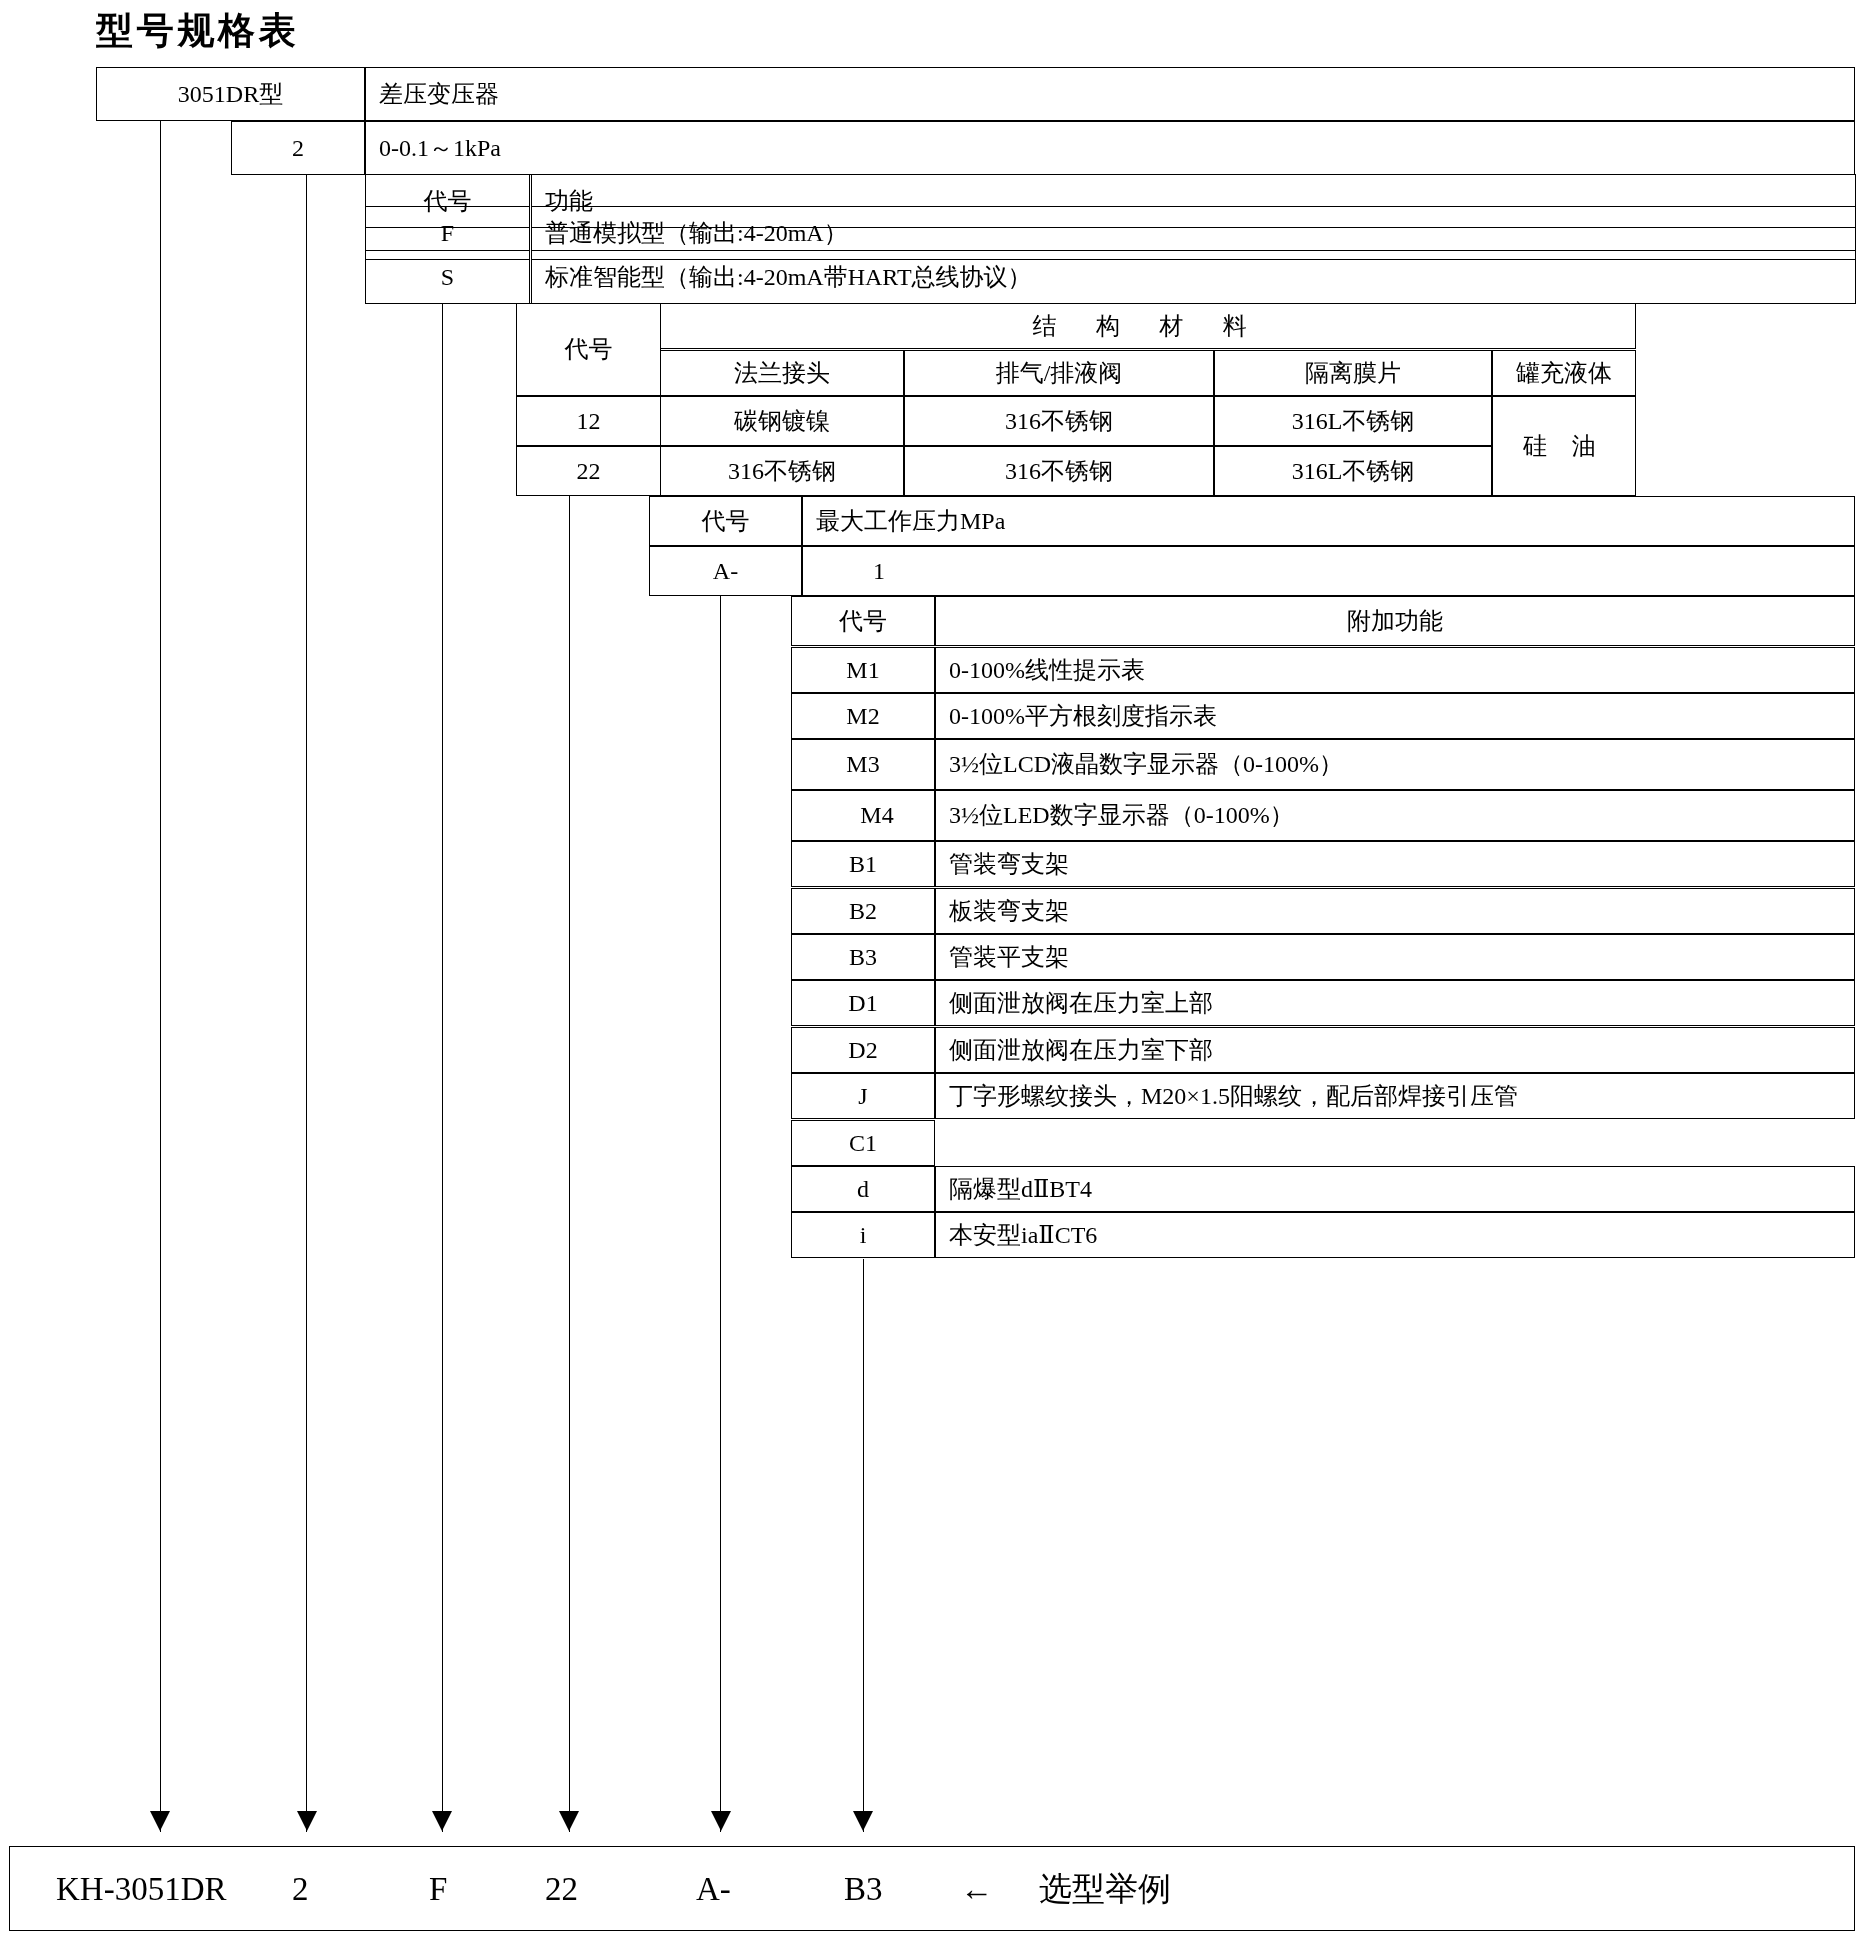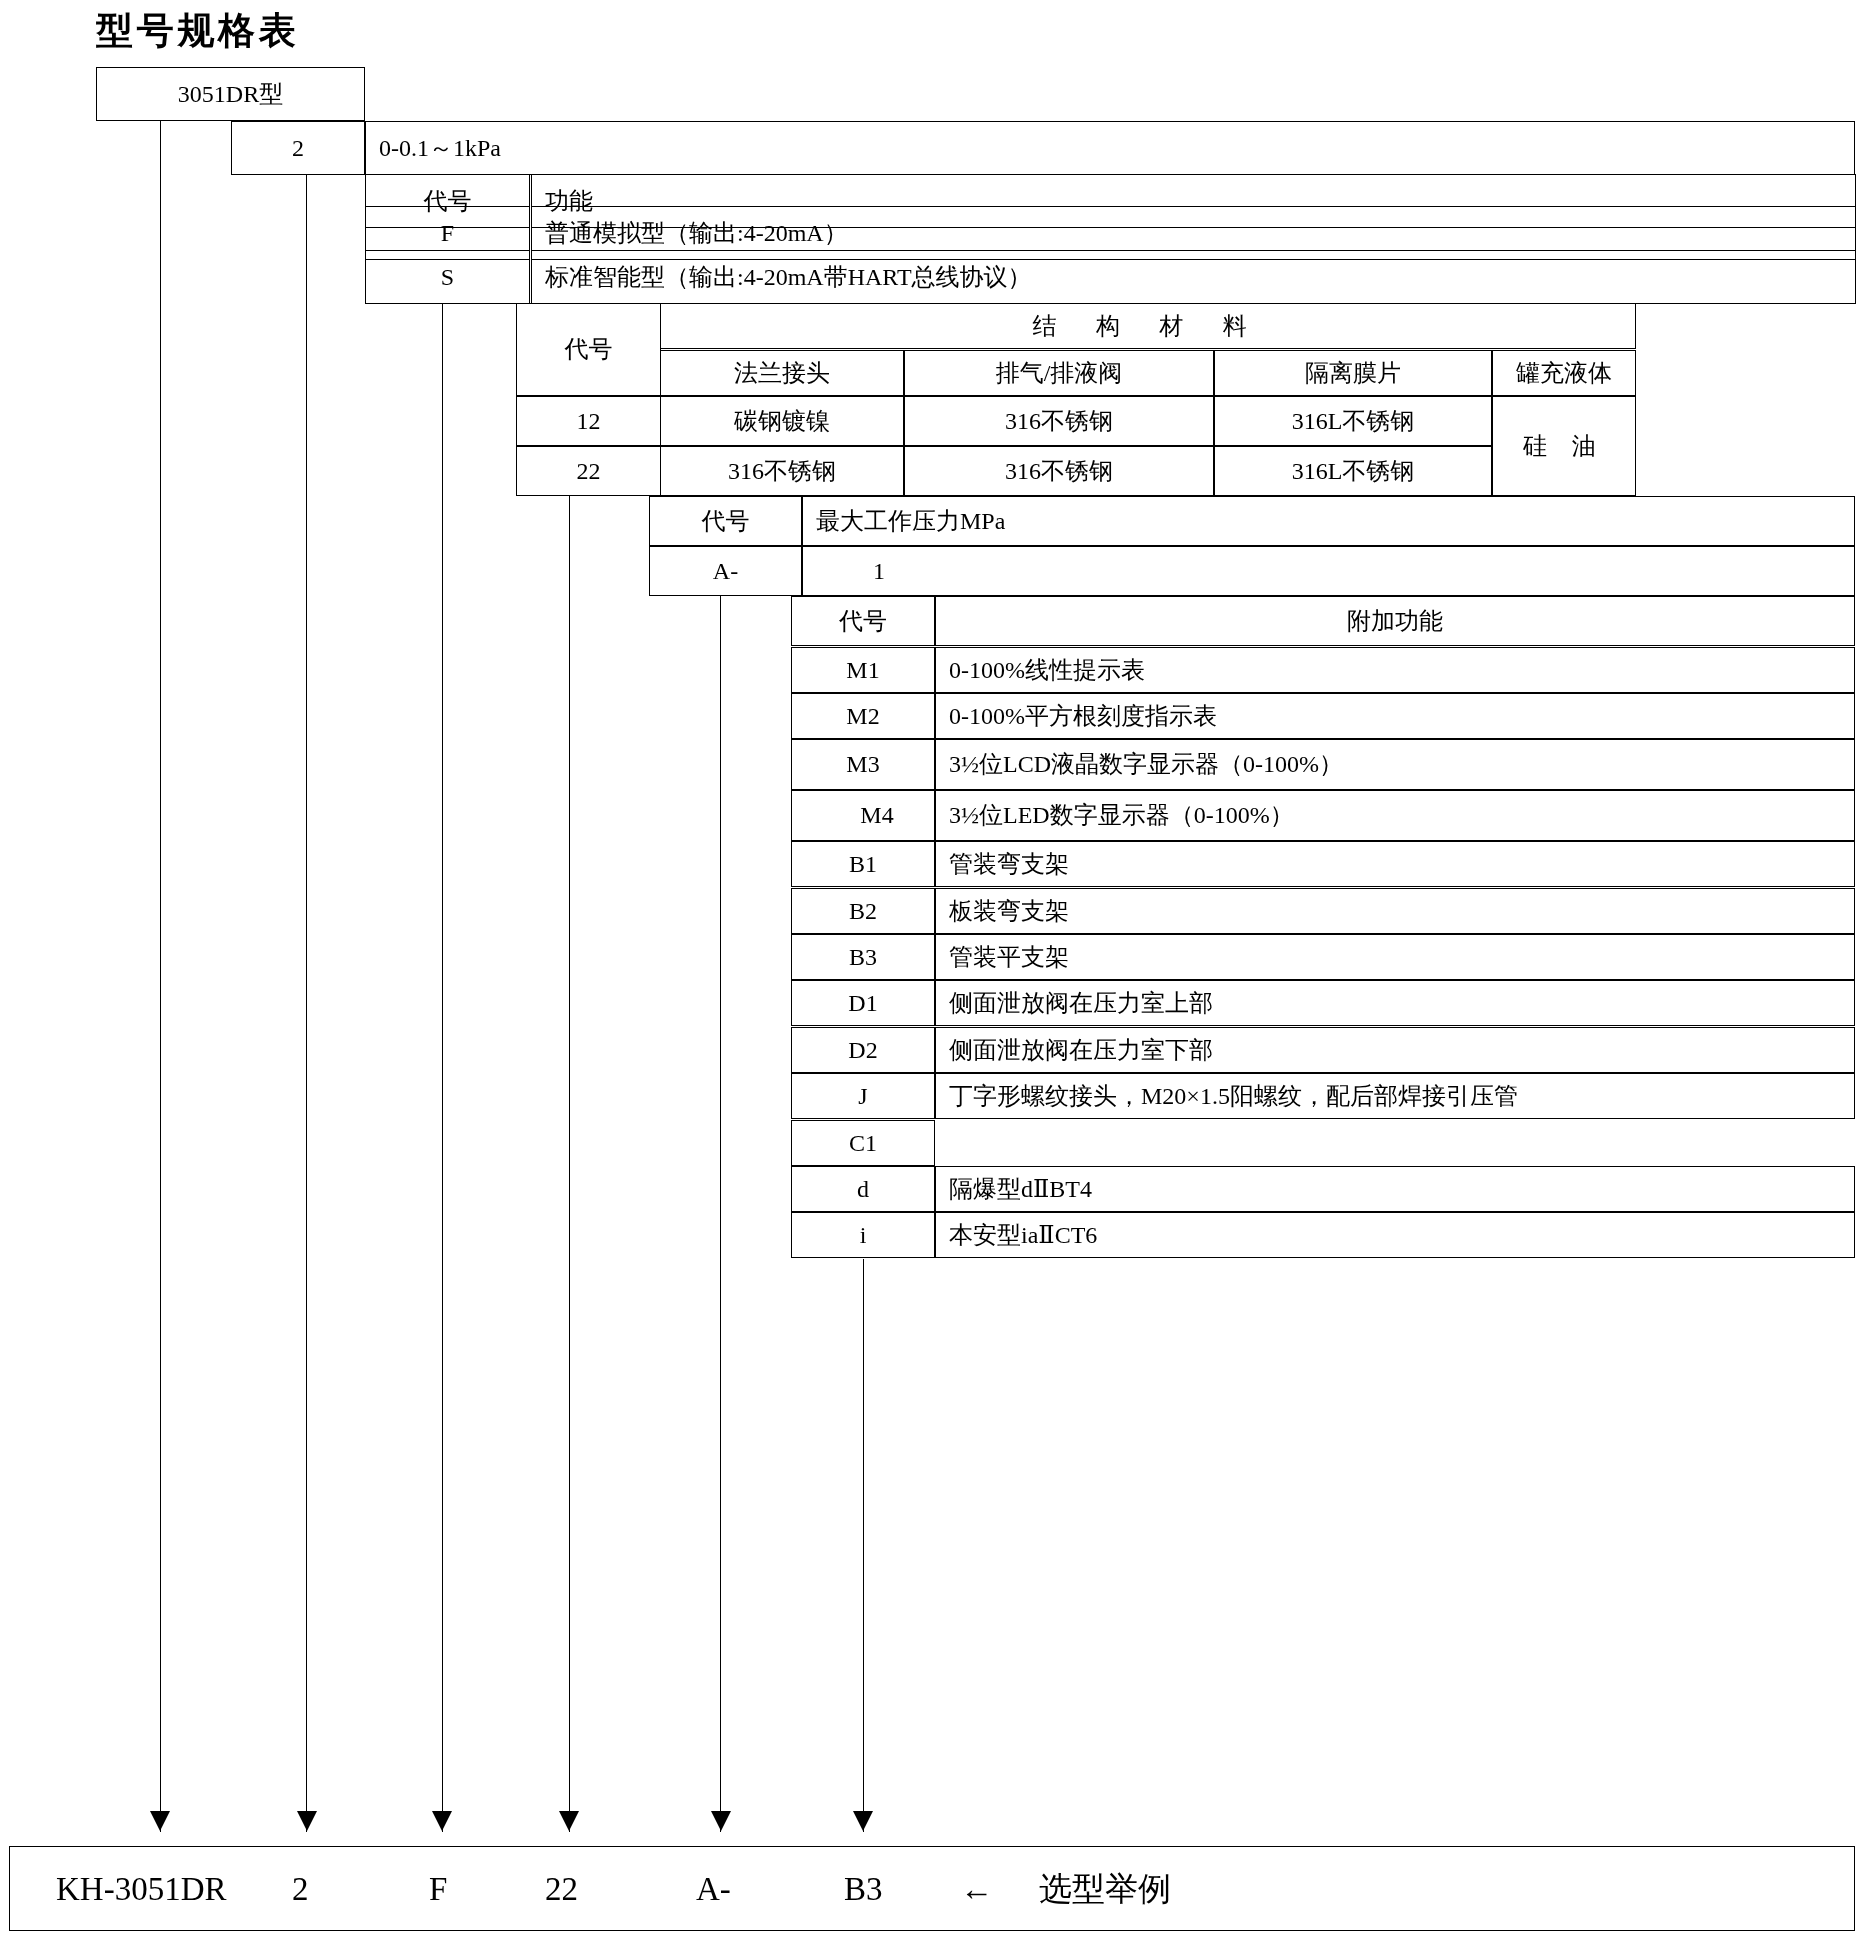--- a/index.html
+++ b/index.html
@@ -76,20 +76,21 @@
   }
 </style>
 </head>
 <body>
 
 <div class="page">
 
   <div id="title">型号规格表</div>
 
   <div class="box c" style="left:96px; top:67px; width:269px; height:54px;">3051DR型</div>
+  <div class="box l" style="left:365px; top:67px; width:1490px; height:54px;">差压变压器</div>
 
   <div class="box c" style="left:231px; top:121px; width:134px; height:54px;">2</div>
   <div class="box l" style="left:365px; top:121px; width:1490px; height:54px;">0-0.1～1kPa</div>
 
   <div class="box c" style="left:365px; top:174px; width:165px; height:54px;">代号</div>
   <div class="box l" style="left:531px; top:174px; width:1325px; height:54px;">功能</div>
 
   <div class="box c" style="left:365px; top:206px; width:165px; height:54px;">F</div>
   <div class="box l" style="left:531px; top:206px; width:1325px; height:54px;">普通模拟型（输出:4-20mA）</div>
 

